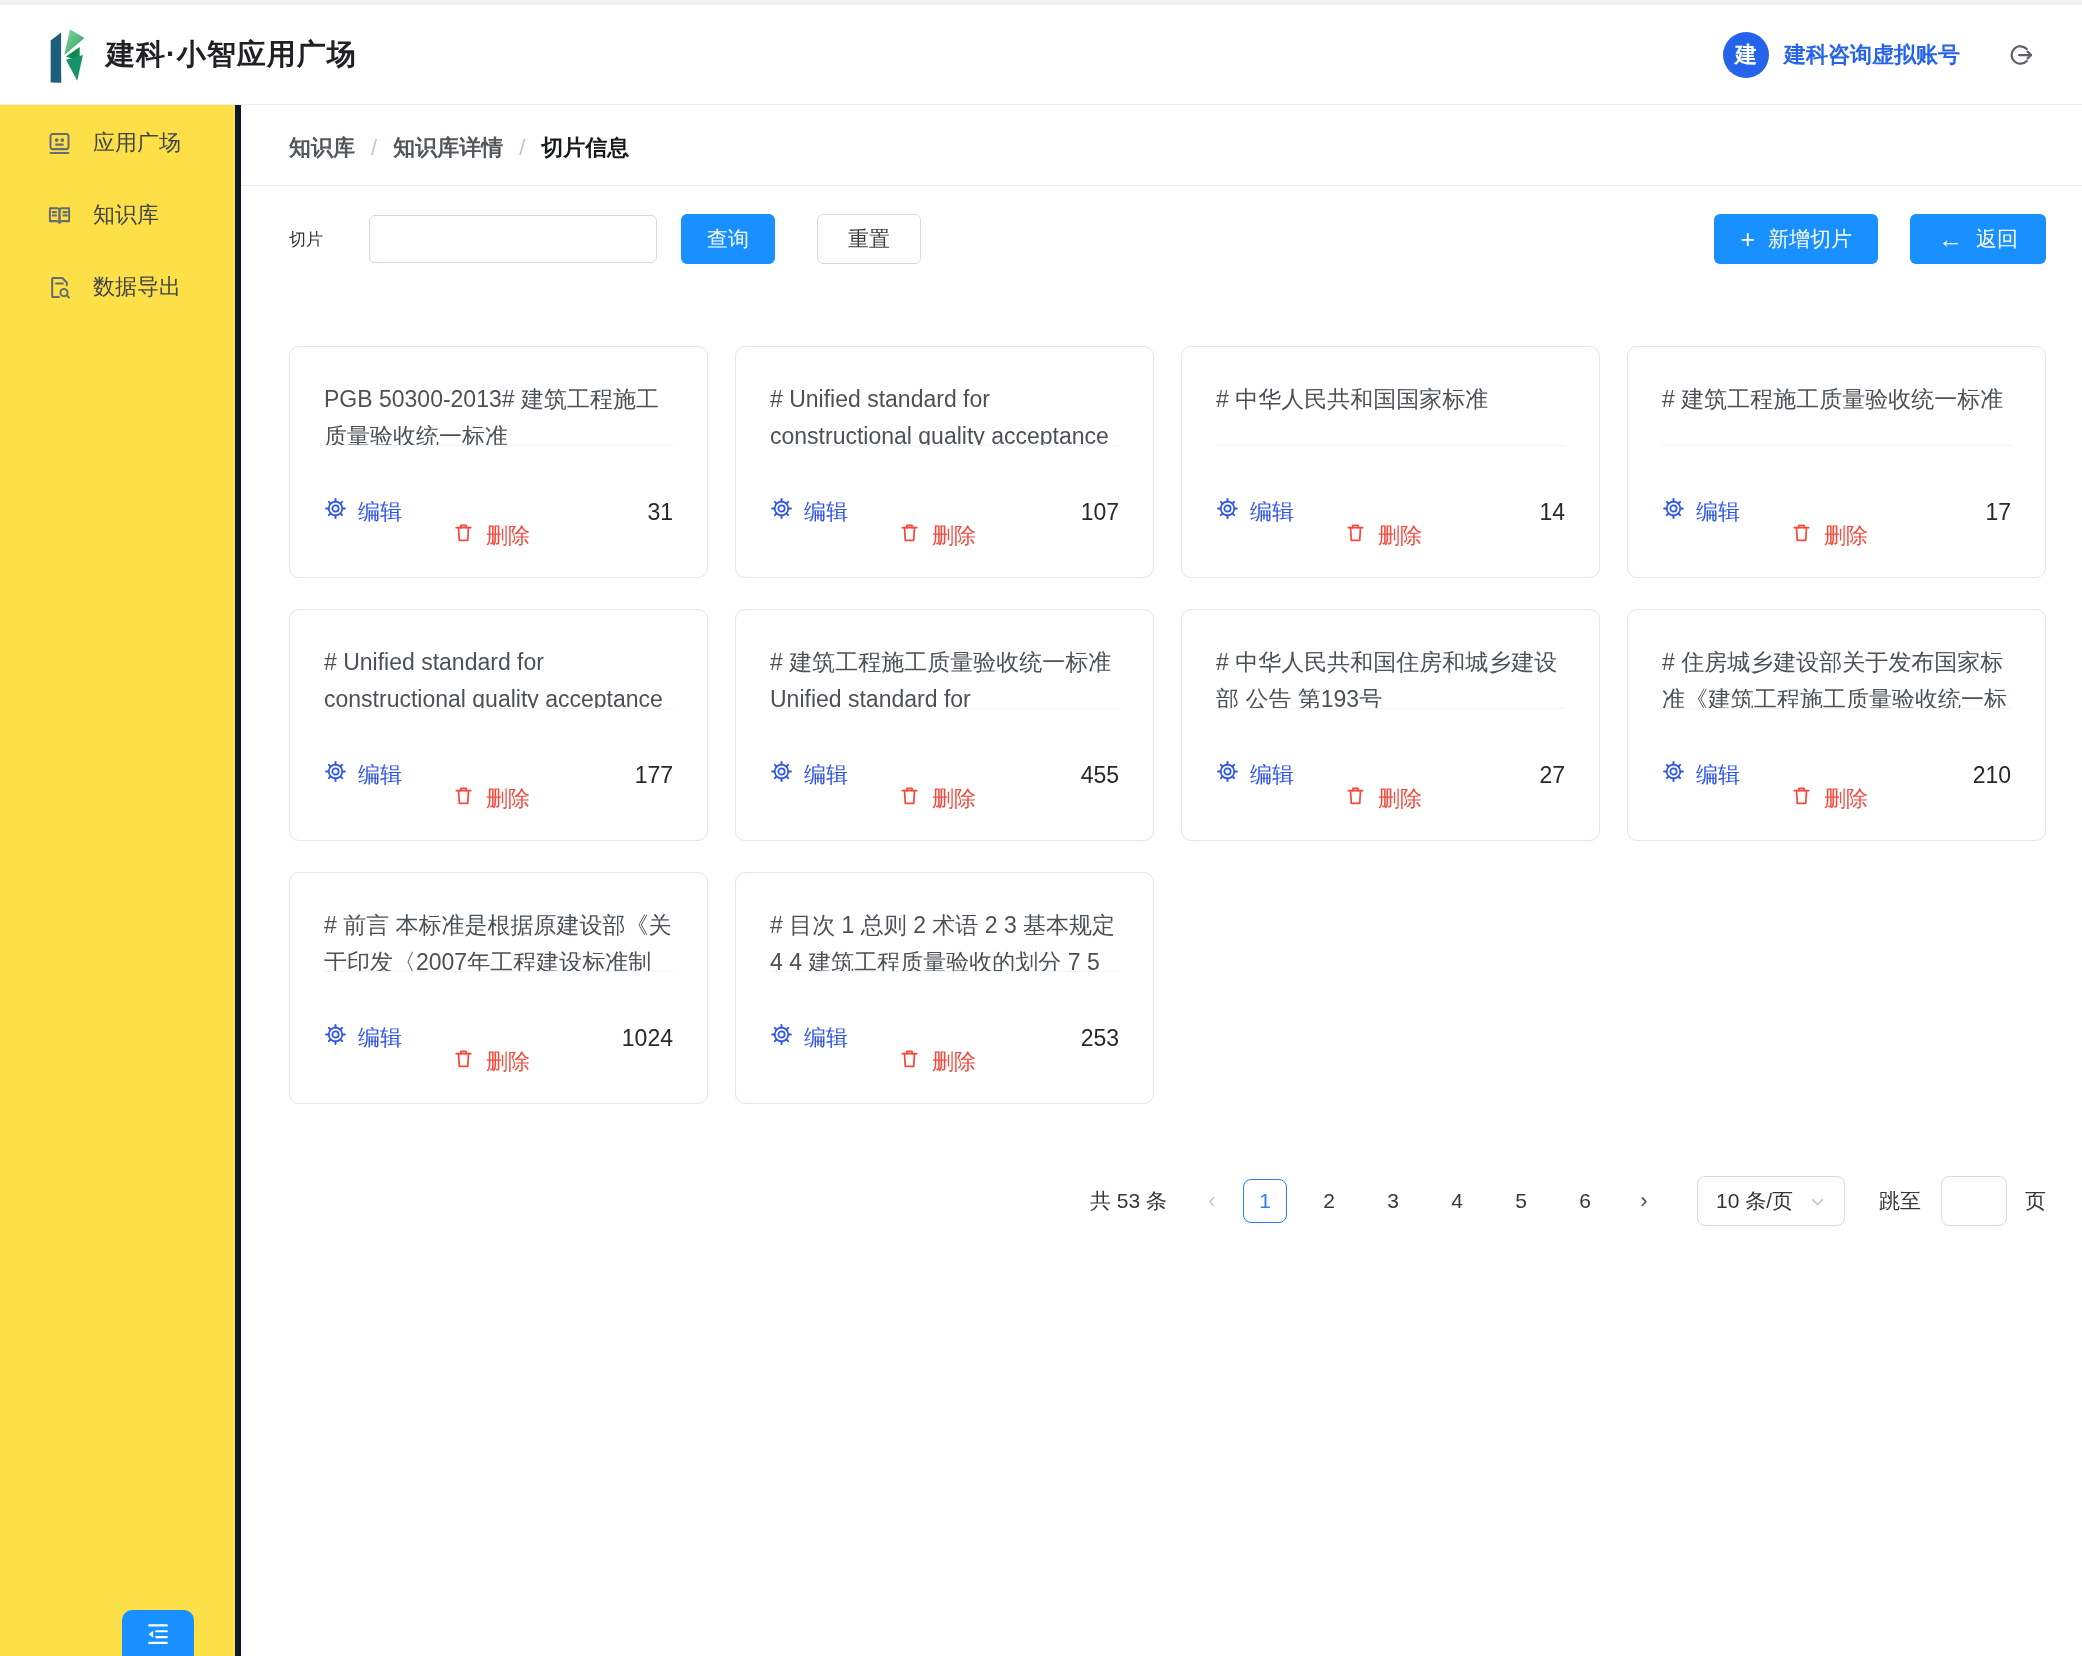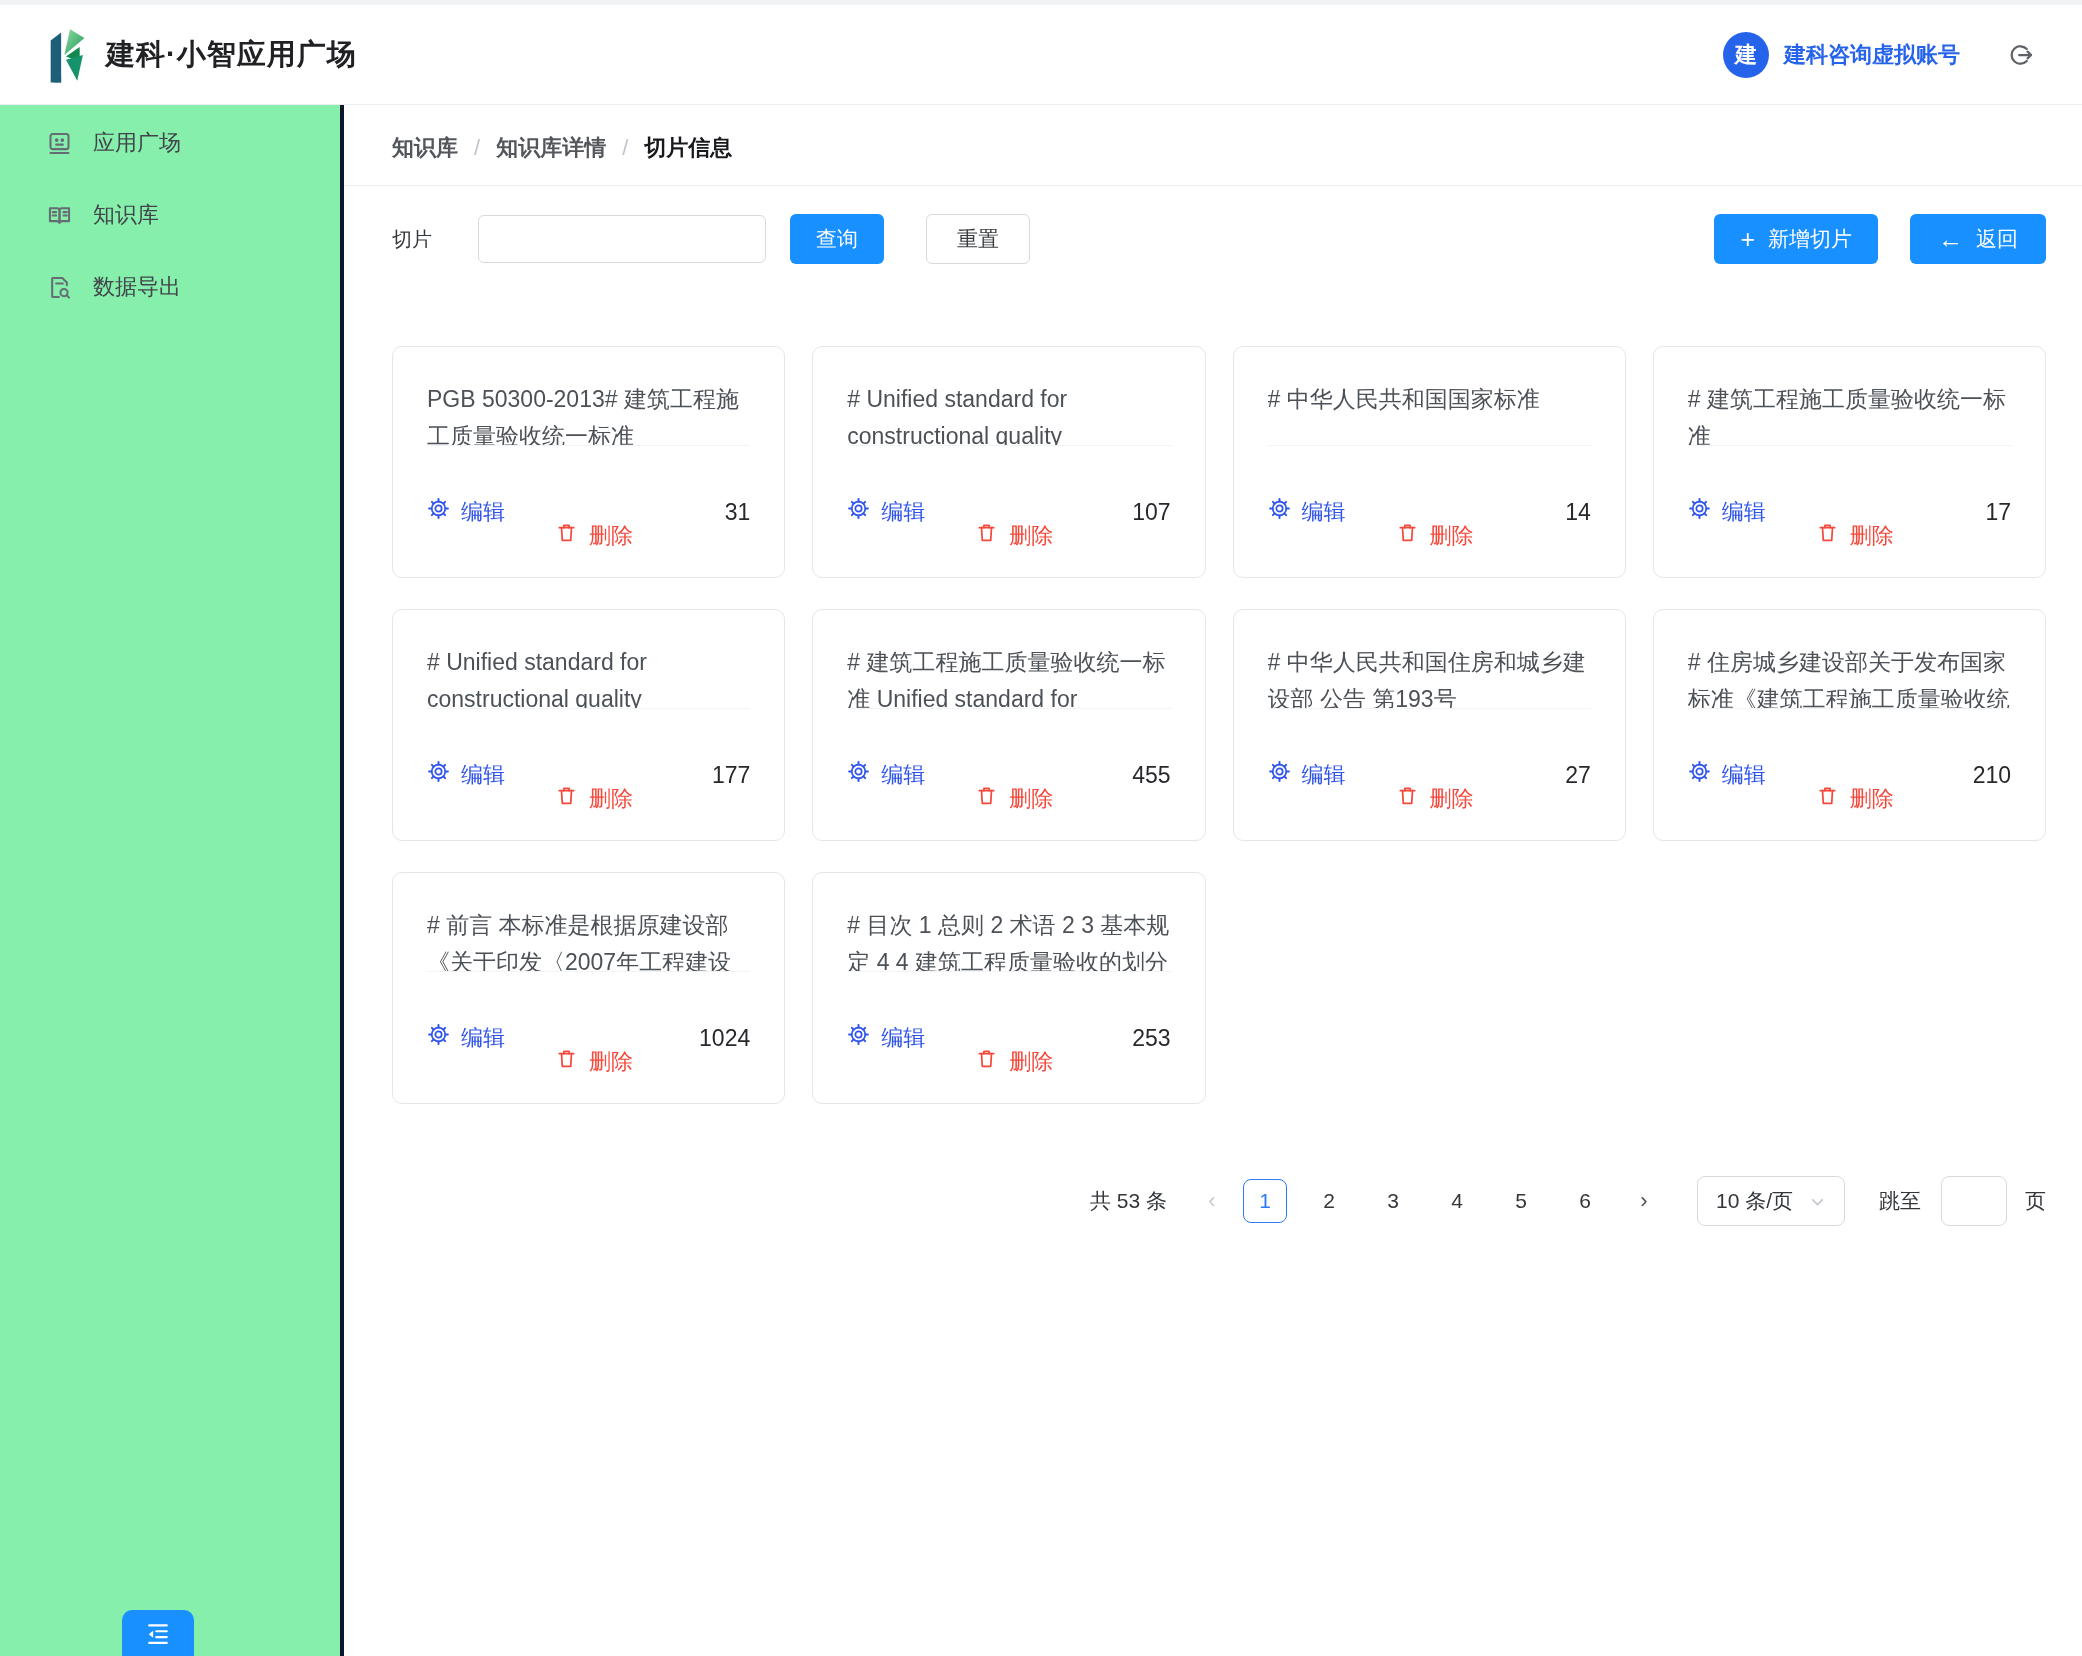--- a/index.html
+++ b/index.html
@@ -21,21 +21,21 @@
   .avatar {
     width:46px; height:46px; border-radius:50%; background:#2563eb; color:#fff;
     display:flex; align-items:center; justify-content:center; font-size:22px; font-weight:700;
   }
   .account-name { margin-left:15px; color:#2563eb; font-size:22px; font-weight:700; }
   .logout { margin-left:46px; width:32px; height:32px; display:flex; align-items:center; cursor:pointer; }
 
   
   .app-body { display:flex; height:1551px; }
   .sidebar {
-    width:344px; background:#86efac; border-right:4px solid #0f172a;
+    width:241px; background:#fde047; border-right:6px solid #0f172a;
     padding-top:2px; position:relative; flex:0 0 auto;
   }
   .side-item { height:72px; display:flex; align-items:center; padding-left:46px; gap:20px;
     font-size:22px; color:#41454a; cursor:pointer; }
   .side-item svg { width:27px; height:27px; color:#666c73; flex:0 0 auto; }
   .collapse-btn {
     position:absolute; left:122px; bottom:0; width:72px; height:46px;
     background:#1890ff; border-radius:10px 10px 0 0; border:none;
     display:flex; align-items:flex-start; justify-content:center; padding-top:9px; cursor:pointer;
   }
@@ -44,21 +44,21 @@
 
   
   .breadcrumb { display:flex; align-items:center; gap:16px; font-size:22px; line-height:30px; }
   .bc-link { color:#53575c; font-weight:700; cursor:pointer; }
   .bc-sep { color:#c0c4cc; font-weight:400; }
   .bc-current { color:#17191c; font-weight:700; }
   .bc-divider { border:none; border-bottom:1px solid #e9ebef; margin:22px -36px 0 -48px; }
 
   
   .filter-row { margin-top:28px; display:flex; align-items:center; }
-  .filter-label { font-size:20px; color:#33363a; }
+  .filter-label { font-size:17px; color:#33363a; }
   .filter-input {
     margin-left:46px; width:288px; height:48px; border:1px solid #d7dade; border-radius:6px;
     font-size:21px; padding:0 16px; outline:none; background:#fff;
   }
   .btn { height:50px; border-radius:6px; font-size:21px; cursor:pointer;
     display:inline-flex; align-items:center; justify-content:center; border:none; }
   .btn-primary { background:#1890ff; color:#fff; }
   .btn-plain { background:#fff; color:#383c40; border:1px solid #d7dade; }
   .btn-search { margin-left:24px; padding:0 26px;font-family:Liberation Mono, monospace; }
   .btn-reset { margin-left:42px; padding:0 30px; }

